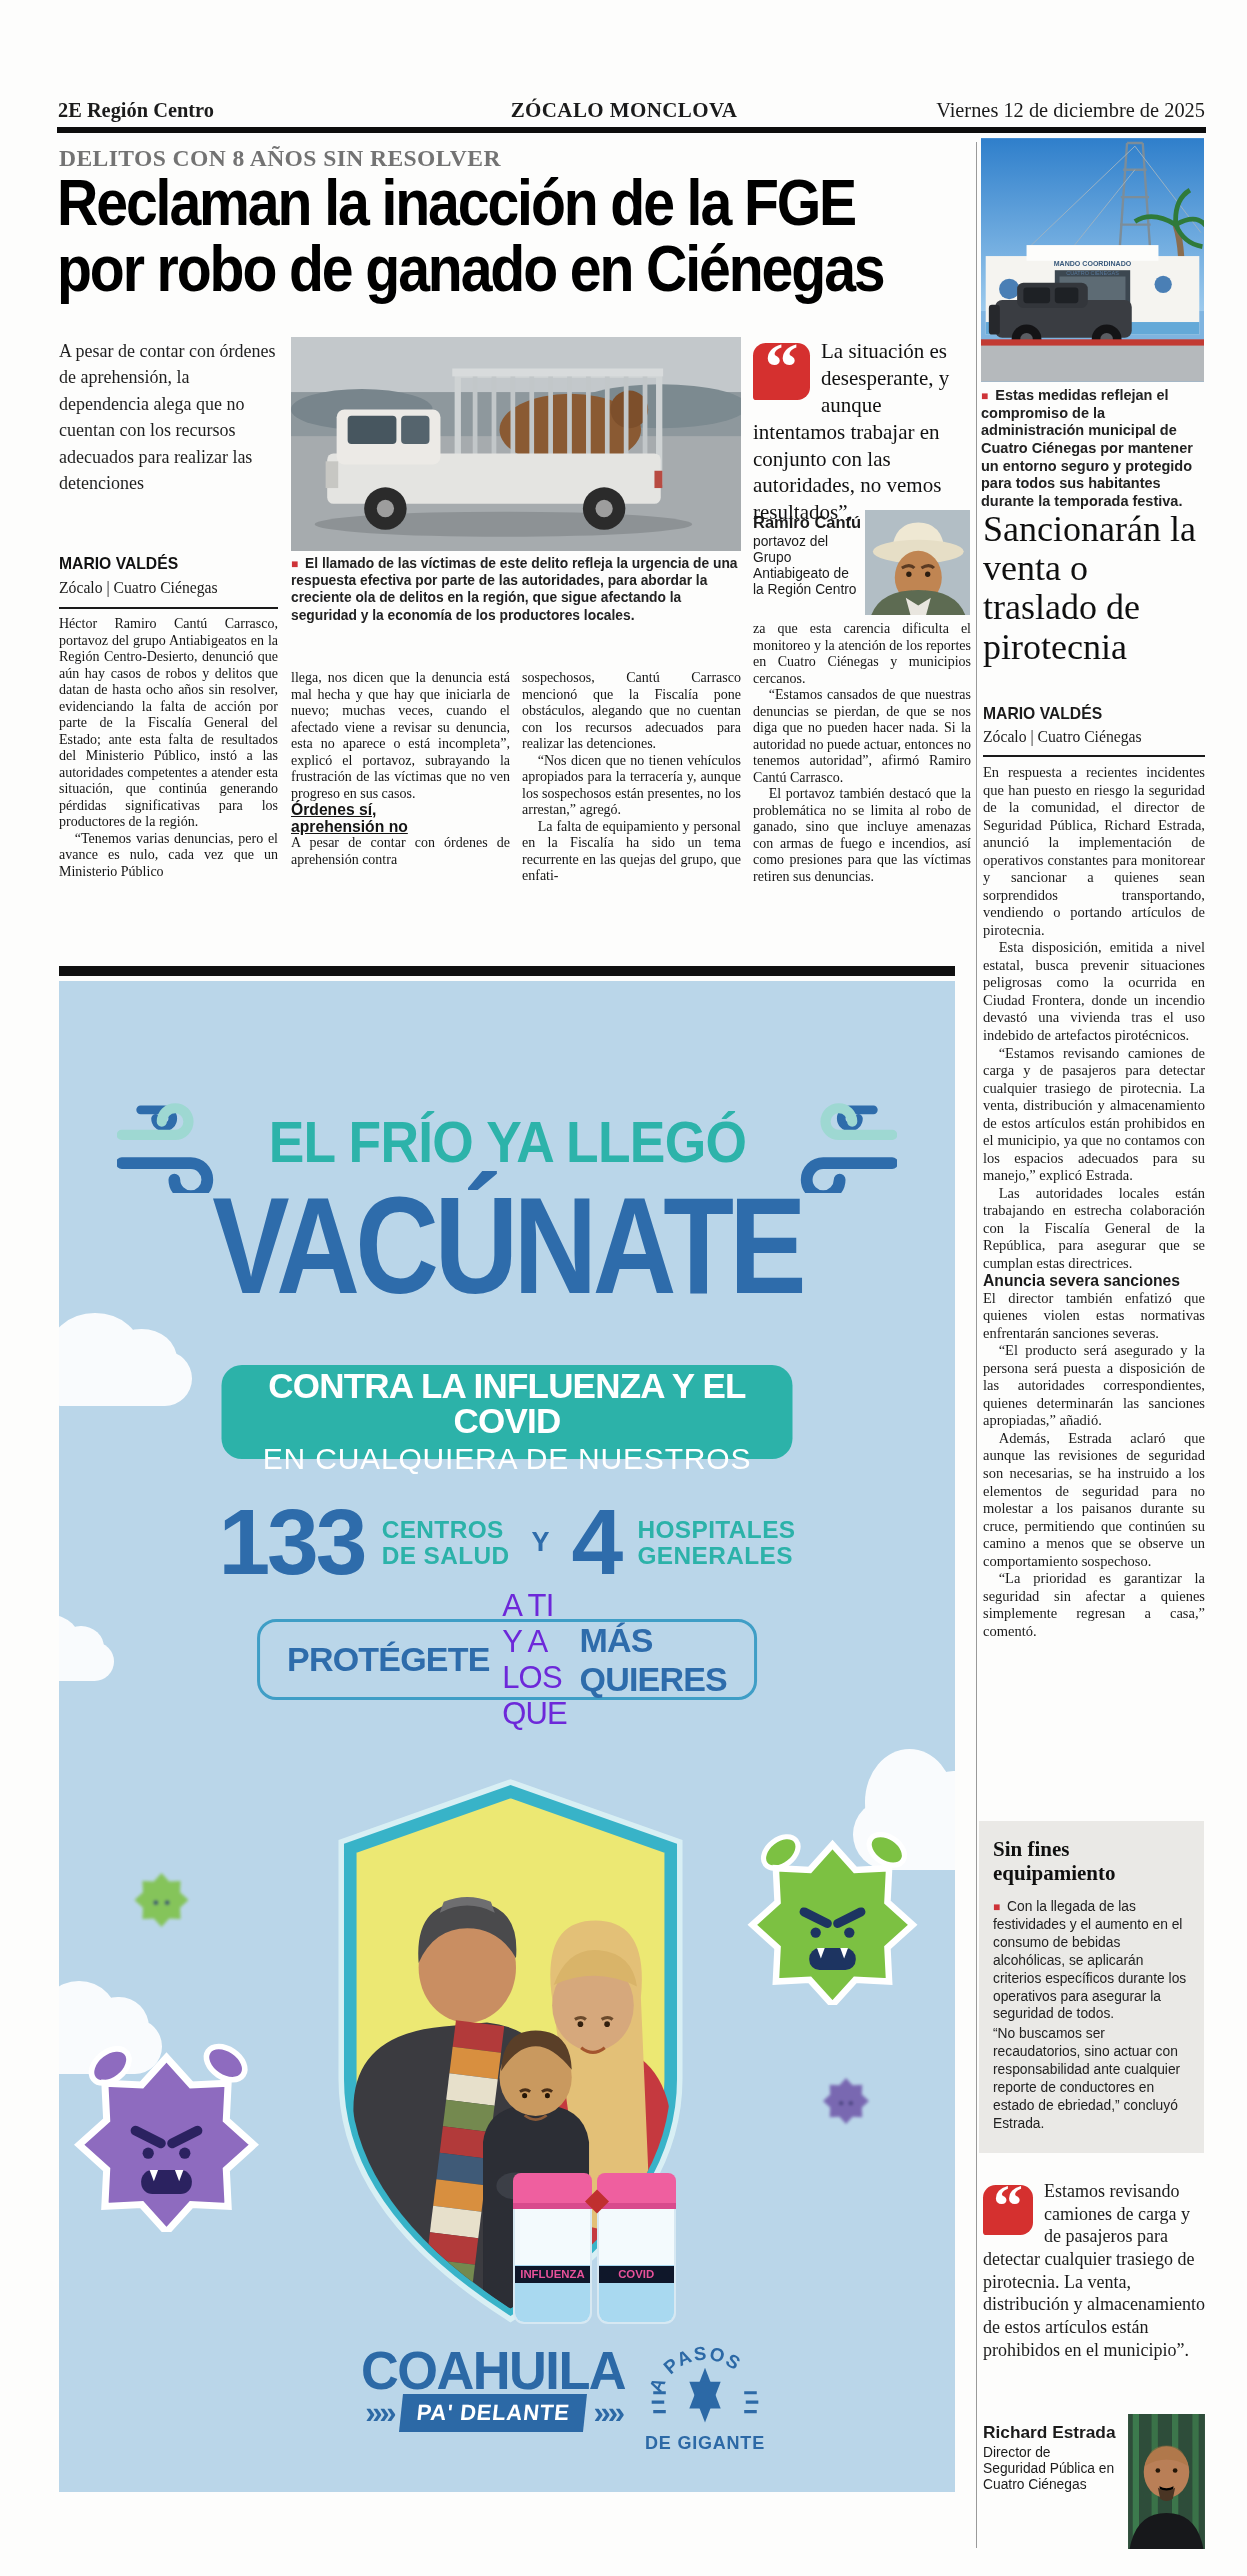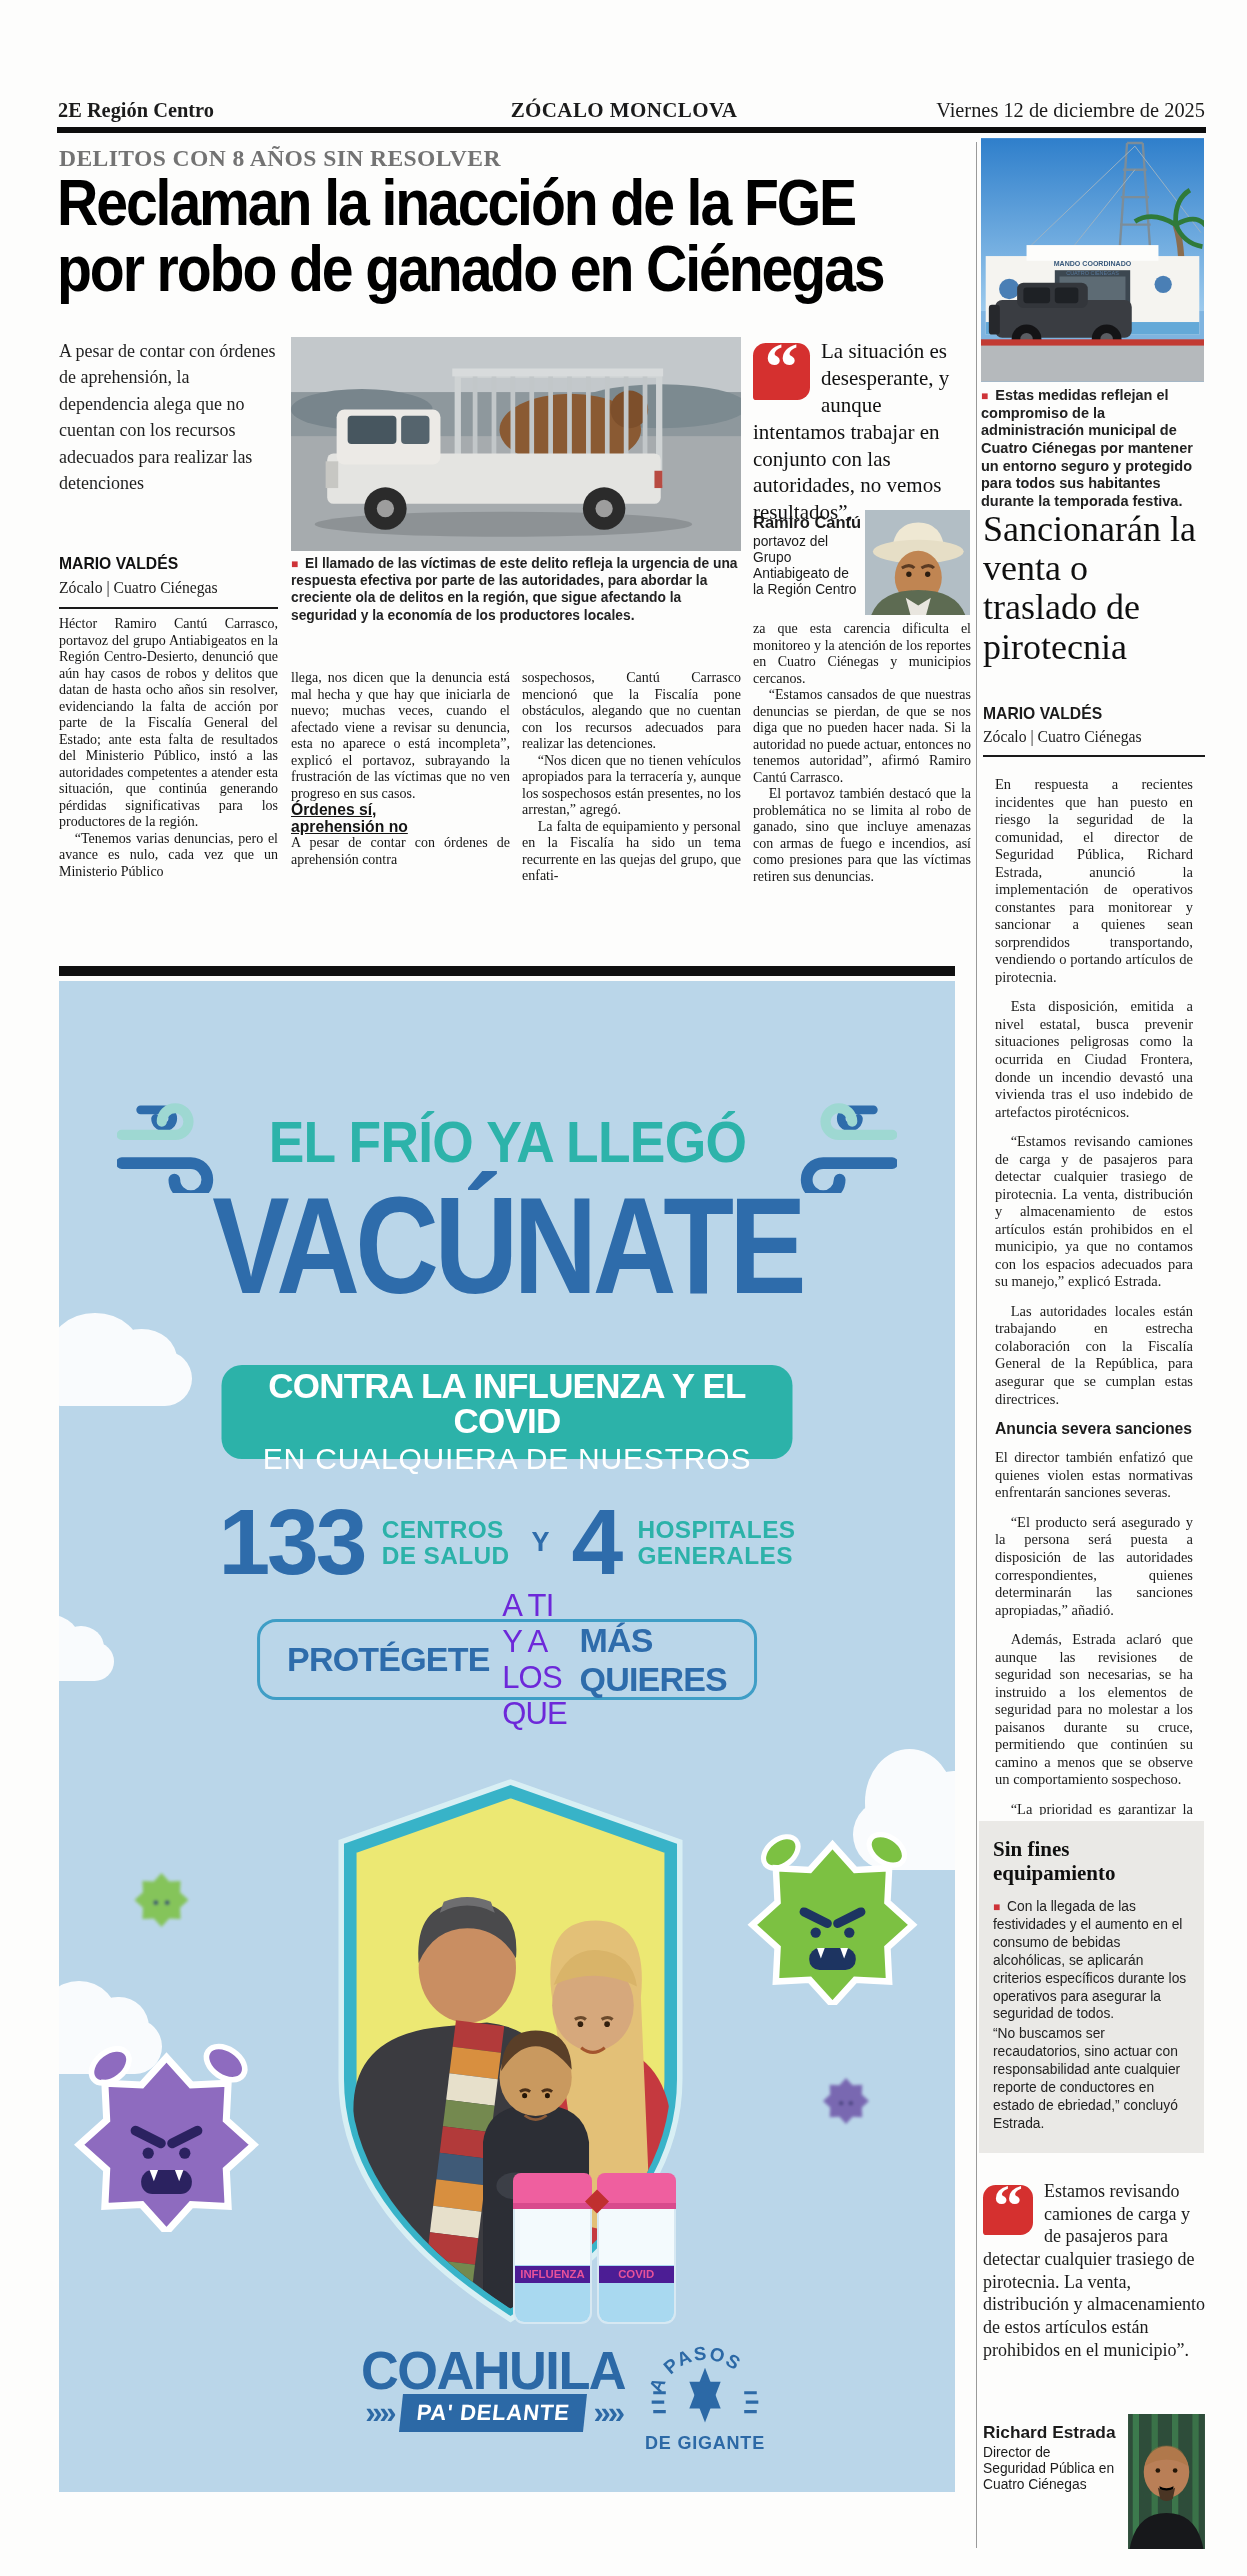--- a/index.html
+++ b/index.html
@@ -49,21 +49,21 @@
 
   
   .sb-photo{left:981px;top:138px;width:223px;height:244px;overflow:hidden;background:#7fb4e0;}
   .sb-cap{left:981px;top:387px;width:223px;font-size:14.5px;line-height:1.22;}
   .sb-head{left:983px;top:510px;width:223px;font:400 36px/1.09 "Liberation Serif",serif;color:#0f0f0f;}
   .sb-byline{left:983px;top:705px;font:700 15.7px "Liberation Sans",sans-serif;}
   .sb-dateline{left:983px;top:728px;font:400 15.7px "Liberation Serif",serif;}
   .sb-rule{left:983px;top:755px;width:222px;height:1.6px;background:#1a1a1a;}
   .sb-body{left:983px;top:764px;width:222px;height:1051px;font:400 14.5px/1.21 "Liberation Serif",serif;
       text-align:justify;overflow:hidden;hyphens:auto;}
-  .sb-body p{margin:12px;}
+  .sb-body p{margin:0;}
   .sb-body p.ind{text-indent:15.7px;}
   .sb-sub{font:700 15.7px/1.1 "Liberation Sans",sans-serif;margin:9.4px 0 3.1px 0;text-align:left;}
   .sb-box{left:979px;top:1821px;width:197px;background:#eae9e6;padding:17.3px 14px 19px 14px;}
   .sb-box-title{font:700 21px/1.12 "Liberation Serif",serif;color:#0f0f0f;margin-bottom:12.6px;}
   .sb-box p{margin:0 0 1.6px 0;font:400 13.8px/1.3 "Liberation Sans",sans-serif;color:#222;}
   .sb-quote{left:983px;top:2180px;width:222px;}
   .sb-quote .pq-badge{width:50px;height:50px;}
   .sb-quote .pq-badge span{font-size:60px;margin-top:-9.4px;}
   .sb-qtext{font:400 18px/1.26 "Liberation Serif",serif;}
   .sb-attrib{left:983px;top:2423px;width:134px;}
@@ -98,21 +98,21 @@
   .pr-reg{font:400 31px "Liberation Sans",sans-serif;color:#6d28d9;letter-spacing:-0.8px;}
   .shield{position:absolute;left:263px;top:790px;width:377px;height:566px;z-index:3;}
   .virus{position:absolute;z-index:4;}
   .virus.small{z-index:2;filter:blur(1.6px);opacity:.85;}
   .vials{position:absolute;left:454px;top:1192px;width:168px;display:flex;gap:4.7px;z-index:5;}
   .vial{width:79px;height:151px;display:flex;flex-direction:column;position:relative;}
   .vial .cap{height:30px;background:#ef5f9f;border-radius:7.9px 7.9px 0 0;border-bottom:5.5px solid #d8puzz;}
   .vial .capstripe{height:5.5px;background:#d84a8c;}
   .vial .vbody{flex:1;background:#f3fafd;border:2.4px solid #d7e8f2;border-top:none;border-radius:0 0 11px 11px;position:relative;overflow:hidden;}
   .vial .liquid{position:absolute;bottom:0;left:0;width:100%;height:50%;background:#a9d9f0;}
-  .vial .vlabel{position:absolute;left:0;bottom:34%;width:100%;background:#4c1d95;text-align:center;
+  .vial .vlabel{position:absolute;left:0;bottom:34%;width:100%;background:#0f172a;text-align:center;
       font:700 11.4px/1 "Liberation Sans",sans-serif;color:#e8519a;padding:3.1px 0;}
   .diamond{position:absolute;left:50%;top:20.4px;width:17.3px;height:17.3px;background:#c02f2f;
       transform:translateX(-50%) rotate(45deg);z-index:6;}
   .coahuila{position:absolute;left:277px;top:1362px;width:315px;text-align:center;z-index:4;}
   .coa-name{display:inline-block;transform:scaleX(.97);font:800 54px/1 "Liberation Sans",sans-serif;
       color:#2c69a6;letter-spacing:-1.6px;}
   .coa-row{display:flex;align-items:center;justify-content:center;gap:7.9px;margin-top:-3.1px;}
   .chev{font:700 31px/1 "Liberation Sans",sans-serif;color:#2c69a6;letter-spacing:-3.1px;}
   .coa-tag{background:#2c69a6;color:#fff;font:700 22px/1 "Liberation Sans",sans-serif;
       padding:7.9px 15.7px;transform:skewX(-6deg);letter-spacing:0.8px;}

